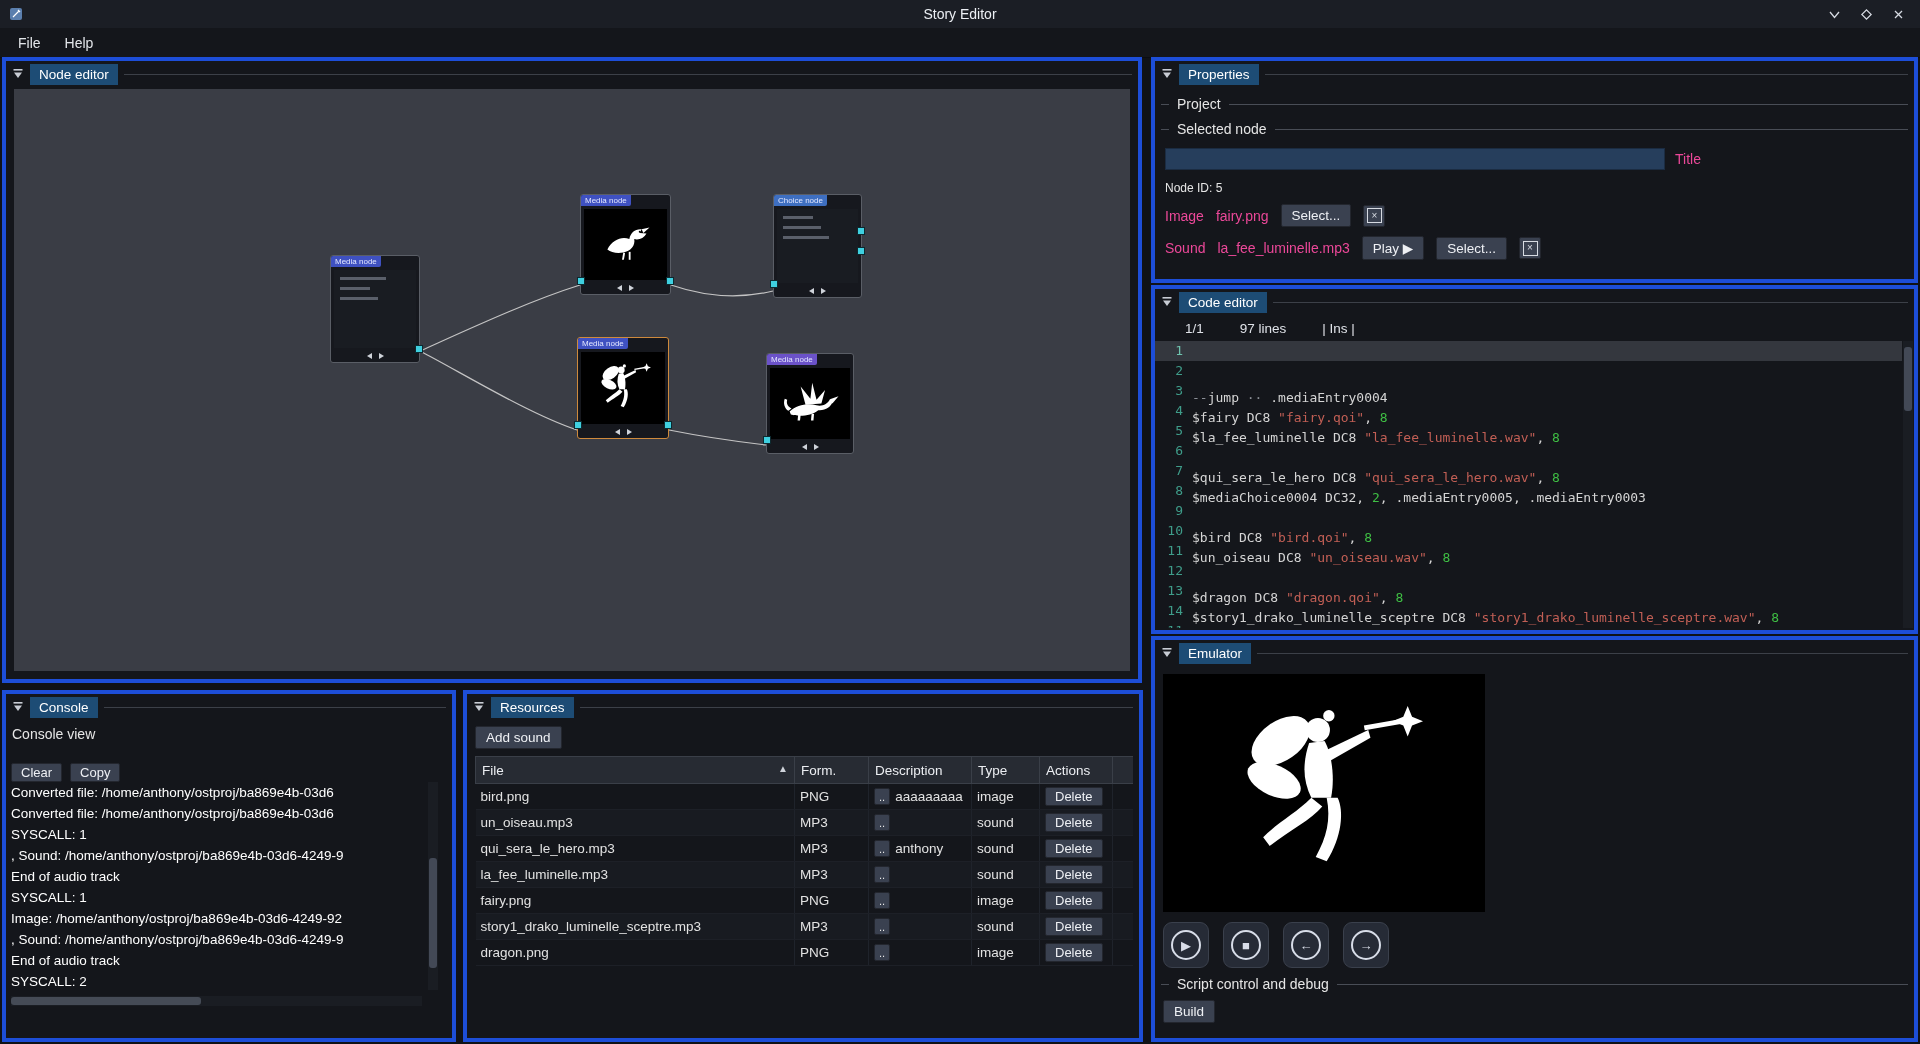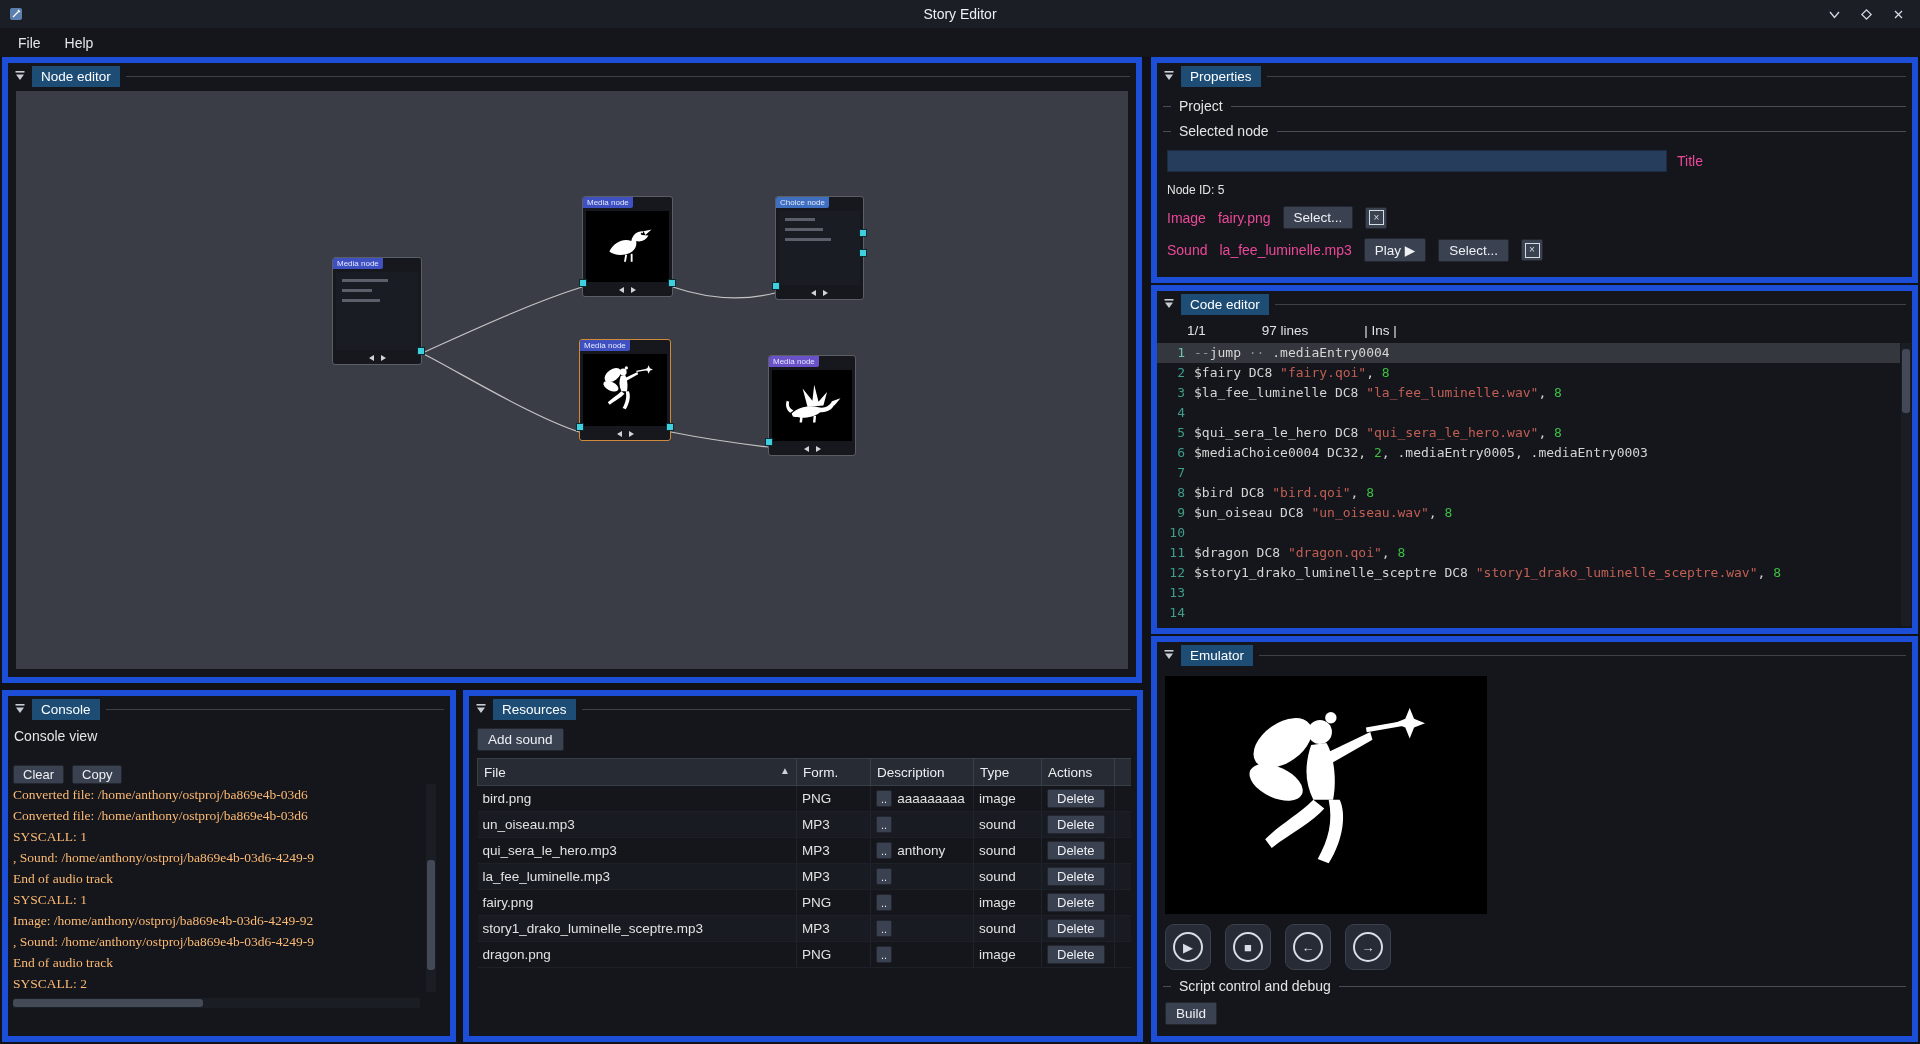--- a/index.html
+++ b/index.html
@@ -12,21 +12,21 @@
   .titlebar-title{position:absolute;left:0;right:0;text-align:center;font-size:14px;color:#eceff4;}
   .app-icon{margin-left:8px;z-index:2;}
   .win-controls{margin-left:auto;display:flex;gap:16px;padding-right:14px;z-index:2;align-items:center;}
   .win-btn{display:flex;align-items:center;justify-content:center;width:16px;height:16px;}
 
   
   .menubar{position:absolute;top:28px;left:0;right:0;height:29px;background:#14161b;display:flex;align-items:center;padding-left:6px;font-size:14px;border-bottom:1px solid #0b0d11;}
   .menu-item{padding:4px 12px;color:#e3e6ea;}
 
   
-  .panel{position:absolute;background:#14161b;border:6px solid #1d4ed8;box-sizing:border-box;}
+  .panel{position:absolute;background:#14161b;border:4px solid #1d4ed8;box-sizing:border-box;}
   #node-editor{left:2px;top:57px;width:1140px;height:626px;}
   #console{left:2px;top:690px;width:454px;height:352px;}
   #resources{left:463px;top:690px;width:680px;height:352px;}
   #properties{left:1151px;top:57px;width:767px;height:226px;}
   #code-editor{left:1151px;top:285px;width:767px;height:349px;}
   #emulator{left:1151px;top:636px;width:767px;height:406px;}
 
   .panel-header{height:26px;display:flex;align-items:center;padding:0 6px;gap:6px;}
   .chip{background:#1d4c75;color:#fff;font-size:13.5px;padding:3px 9px;white-space:nowrap;}
   .header-line{flex:1;height:1px;background:#3c4048;}
@@ -65,39 +65,39 @@
   .group-label{display:flex;align-items:center;gap:8px;margin:9px 6px 0 6px;font-size:14px;color:#e5e5e5;}
   .group-label::before{content:"";width:8px;height:1px;background:#494d56;}
   .group-label::after{content:"";flex:1;height:1px;background:#494d56;}
   .title-row{display:flex;align-items:center;gap:10px;margin:11px 0 0 10px;}
   .title-input{width:500px;height:22px;background:#263e5c;border:1px solid #1b2c42;color:#e8ecf2;font-size:14px;padding:0 6px;box-sizing:border-box;}
   .prop-text{font-size:14px;color:#ec4899;}
   .nodeid{margin:11px 0 0 10px;font-size:12px;}
   .prop-row{display:flex;align-items:center;gap:12px;margin:9px 0 0 10px;font-size:14px;}
 
   
-  .code-status{position:absolute;top:28px;left:0;right:0;height:22px;font-size:13.5px;display:flex;align-items:center;color:#dfe2e8;gap:20px;}
+  .code-status{position:absolute;top:28px;left:0;right:0;height:22px;font-size:13.5px;display:flex;align-items:center;color:#dfe2e8;}
   .code-status .s1{margin-left:30px;} .code-status .s2{margin-left:36px;} .code-status .s3{margin-left:36px;}
   #code-lines{position:absolute;top:52px;left:0;right:12px;bottom:2px;overflow:hidden;font-family:"DejaVu Sans Mono",monospace;font-size:13px;}
   .code-line{display:flex;height:20px;line-height:20px;}
   .code-line.current{background:#34373e;}
   .ln{width:28px;text-align:right;padding-right:9px;color:#3f9d8a;flex:none;}
   .code-line.current .ln{color:#6fc3ae;}
-  .code-text{white-space:pre;color:#d5d5d5;}
+  .code-text{white-space:pre;color:#d5d5d5;margin-top:47px;}
   .tok-def{color:#d5d5d5;} .tok-str{color:#c25f55;} .tok-num{color:#3fbf44;} .tok-ws{color:#8b8f96;} .tok-cmt{color:#9a9ea6;}
   .vscroll{position:absolute;width:10px;background:#1a1d23;}
   .vthumb{position:absolute;left:1px;right:1px;background:#434956;border-radius:3px;}
   #code-scroll{right:1px;top:52px;bottom:2px;}
   #code-scroll .vthumb{top:6px;height:64px;}
 
   
   .console-view-label{position:absolute;top:32px;left:6px;font-size:14px;}
   .console-btns{position:absolute;top:54px;left:5px;display:flex;gap:8px;margin-top:15px;}
   #console-log{position:absolute;left:5px;top:88px;right:30px;height:208px;overflow:hidden;font-size:13.5px;line-height:21px;}
-  .log-line{white-space:nowrap;overflow:hidden;color:#fdba74;font-family:Liberation Serif, serif;}
+  .log-line{white-space:nowrap;overflow:hidden;color:#ffffff;}
   #console-vscroll{right:14px;top:88px;height:208px;}
   #console-vscroll .vthumb{top:76px;height:110px;}
   .hscroll{position:absolute;left:5px;right:30px;top:302px;height:10px;background:#1a1d23;}
   .hthumb{position:absolute;top:1px;bottom:1px;left:0;width:190px;background:#454b56;border-radius:3px;}
 
   
   .res-buttons{position:absolute;top:32px;left:8px;display:flex;gap:10px;flex-direction:column;}
   .res-table-wrap{position:absolute;top:62px;left:8px;right:6px;bottom:4px;overflow:hidden;}
   table.res{border-collapse:collapse;table-layout:fixed;width:667px;}
   table.res th{background:#272b33;border:1px solid #3a3f48;font-weight:normal;text-align:left;padding:3px 6px;font-size:13.5px;height:20px;color:#eceef2;}

